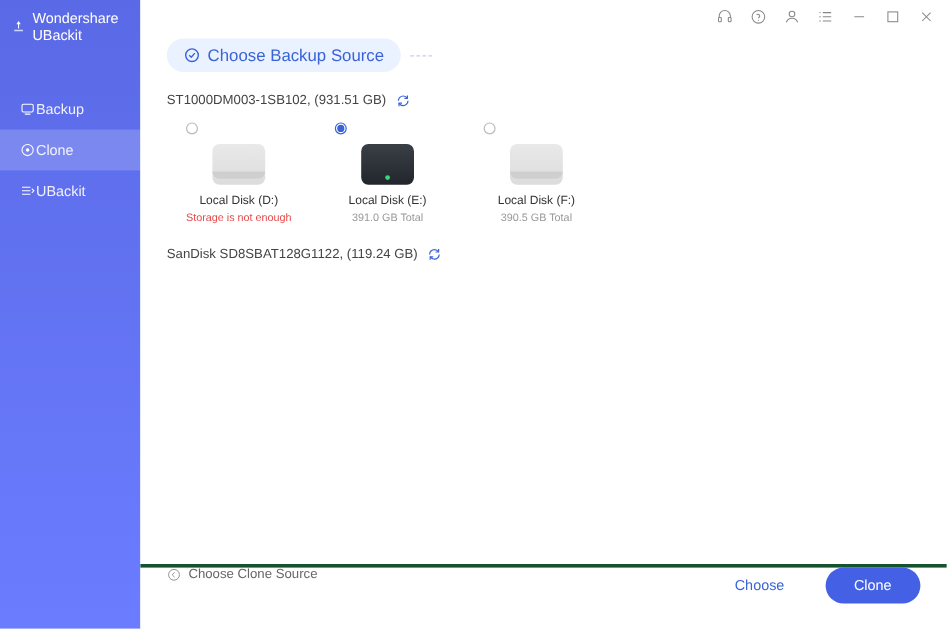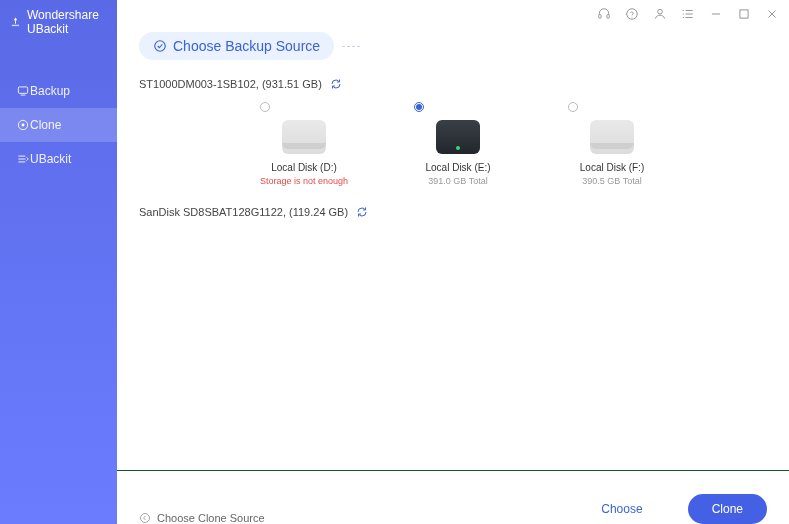--- a/index.html
+++ b/index.html
@@ -15,34 +15,34 @@
   .main { flex: 1; display: flex; flex-direction: column; background: #fff; }
   .titlebar { height: 28px; display: flex; justify-content: flex-end; align-items: center; gap: 14px; padding-right: 10px; }
   .titlebar .ticon { width: 14px; height: 14px; stroke: #888; fill: none; stroke-width: 1.5; cursor: pointer; }
   .content { flex: 1; padding: 4px 22px 0 22px; overflow: auto; }
   .steps { display: flex; align-items: center; gap: 8px; margin-bottom: 18px; }
   .pill { display: flex; align-items: center; gap: 6px; background: #eaf1ff; color: #3a63d8; border-radius: 18px; padding: 6px 14px; font-size: 14px; cursor: pointer; }
   .pill svg { width: 14px; height: 14px; stroke: #3a63d8; fill: none; stroke-width: 2; }
   .step-connector { width: 18px; height: 1px; border-top: 1px dashed #c7d0e8; }
   .group-header { display: flex; align-items: center; gap: 8px; font-size: 11px; color: #444; margin: 6px 0 12px 0; }
   .group-header svg { width: 12px; height: 12px; stroke: #3a63d8; fill: none; stroke-width: 2; cursor: pointer; }
-  .disks { display: flex; gap: 54px; margin: 0 0 20px 10px; justify-content: center; }
+  .disks { display: flex; gap: 24px; margin: 0 0 20px 10px; }
   .disk { display: flex; flex-direction: column; align-items: center; width: 100px; position: relative; cursor: pointer; }
   .radio { width: 10px; height: 10px; border: 1px solid #bbb; border-radius: 50%; align-self: flex-start; margin-left: 6px; margin-bottom: 4px; position: relative; }
   .radio.selected { border-color: #3a63d8; }
   .radio.selected::after { content: ""; position: absolute; inset: 1px; border-radius: 50%; background: #3a63d8; }
   .drive-img { width: 44px; height: 38px; position: relative; }
   .drive-gray { width: 44px; height: 34px; background: linear-gradient(180deg,#e9e9e9,#dcdcdc); border-radius: 6px; margin-top: 4px; position: relative; }
   .drive-gray::after { content:""; position:absolute; bottom:5px; left:0; right:0; height:6px; background: #cfcfcf; border-radius: 0 0 6px 6px; }
   .drive-dark { width: 44px; height: 34px; background: linear-gradient(180deg,#3a3f47,#22262c); border-radius: 6px; margin-top: 4px; position: relative; }
   .drive-dark::after { content:""; position:absolute; bottom:4px; left:50%; transform:translateX(-50%); width:4px; height:4px; background:#3bd67a; border-radius:50%; }
   .disk-name { font-size: 10px; color: #333; margin-top: 8px; white-space: nowrap; }
   .disk-sub { font-size: 9px; color: #999; margin-top: 3px; white-space: nowrap; }
   .disk-sub.error { color: #e64a4a; }
-  .footer { height: 54px; border-top: 1px solid #14532d; display: flex; align-items: flex-end; padding: 0 22px; gap: 21px; }
+  .footer { height: 54px; border-top: 3px solid #14532d; display: flex; align-items: flex-start; padding: 0 22px; gap: 10px; }
   .footer-left { display: flex; align-items: center; gap: 6px; font-size: 11px; color: #666; }
   .footer-left svg { width: 12px; height: 12px; stroke: #888; fill: none; stroke-width: 1.5; }
   .spacer { flex: 1; }
   .btn { border: none; border-radius: 18px; padding: 8px 24px; font-size: 12px; cursor: pointer; }
   .btn-cancel { background: transparent; color: #3a63d8; }
   .btn-primary { background: #4461e6; color: #fff; }
 </style>
 </head>
 <body>
 

